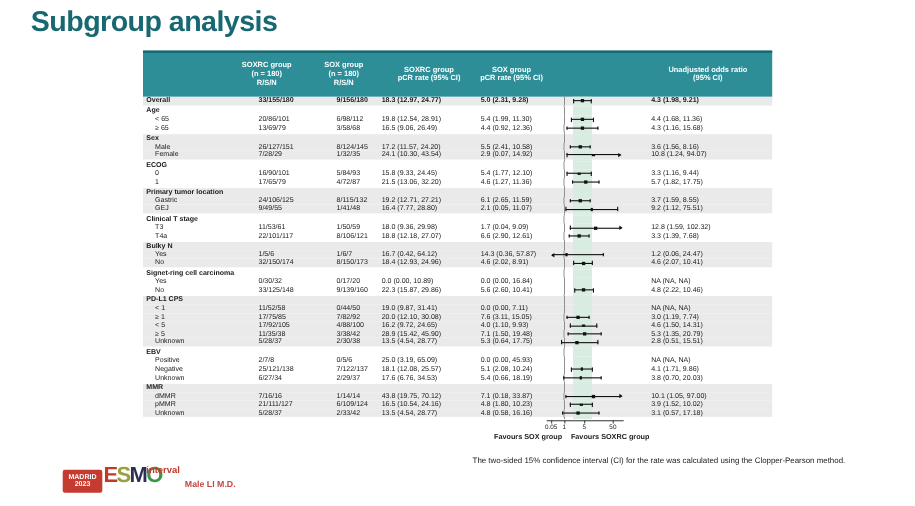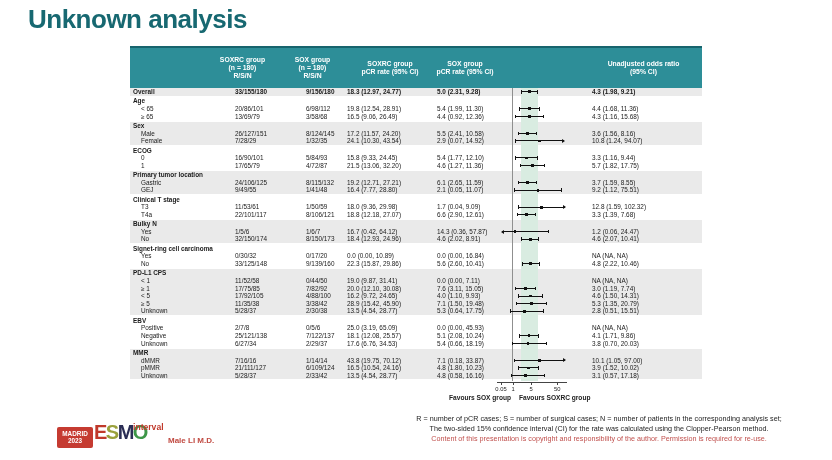--- a/index.html
+++ b/index.html
@@ -45,21 +45,21 @@
   .footnotes .redline{color:#c0504d;}
   .logo-box{position:absolute;left:57px;top:427px;width:36px;height:21px;background:#c53b31;border-radius:2px;color:#fff;font-size:6.4px;font-weight:700;line-height:7.4px;text-align:center;padding-top:3px;box-sizing:border-box;}
   .esmo{position:absolute;left:94px;top:421px;font-size:20px;font-weight:800;letter-spacing:-1.5px;line-height:22px;}
   .congress{position:absolute;left:133px;top:422px;font-size:8.6px;font-weight:700;color:#c0392b;}
   .credit{position:absolute;left:168px;top:436px;font-size:8px;font-weight:700;color:#c14a42;}
 </style>
 </head>
 <body style="--band-l: 25.71329494679981px; --band-r: 43.070750385118075px; --ref-l: 17.5px; --ref-r: 18.5px;">
 
 <div class="slide">
-  <div class="title">Unknown analysis</div>
+  <div class="title">Subgroup analysis</div>
 
   <div class="tablewrap">
     <div class="thead" id="thead">
         <div class="hcell"></div>
         <div class="hcell">
           <div>SOXRC group</div>
           <div>(n = 180)</div>
           <div>R/S/N</div>
         </div>
         <div class="hcell">
@@ -568,23 +568,21 @@
           <div class="axislab" style="left: 62.1732px;">50</div>
         </div>
     </div>
     <div class="favrow">
       <span class="fav left">Favours SOX group</span>
       <span class="fav right">Favours SOXRC group</span>
     </div>
   </div>
 
   <div class="footnotes">
-    <div>R = number of pCR cases; S = number of surgical cases; N = number of patients in the corresponding analysis set;</div>
     <div>The two-sided 15% confidence interval (CI) for the rate was calculated using the Clopper-Pearson method.</div>
-    <div class="redline">Content of this presentation is copyright and responsibility of the author. Permission is required for re-use.</div>
   </div>
 
   <div class="logo-box">
     <div>MADRID</div>
     <div>2023</div>
   </div>
   <div class="esmo" id="esmo"><span style="color: rgb(192, 57, 43);">E</span><span style="color: rgb(154, 161, 60);">S</span><span style="color: rgb(43, 46, 85);">M</span><span style="color: rgb(61, 150, 72);">O</span></div>
   <div class="congress">interval</div>
   <div class="credit">Male LI M.D.</div>
 </div>

